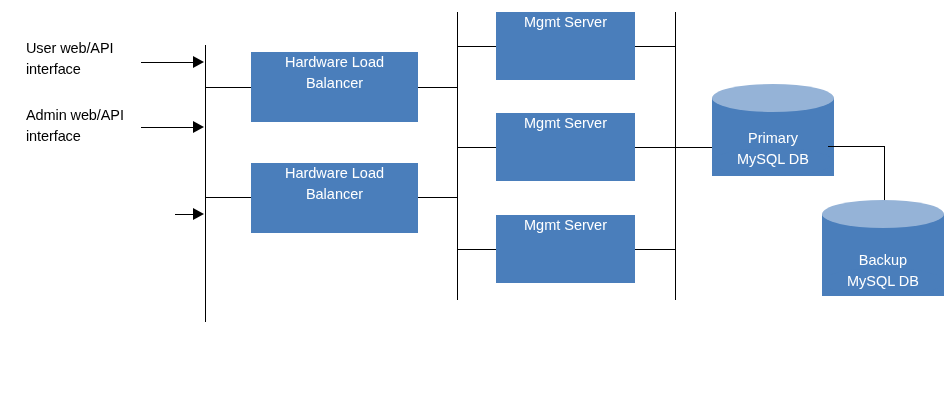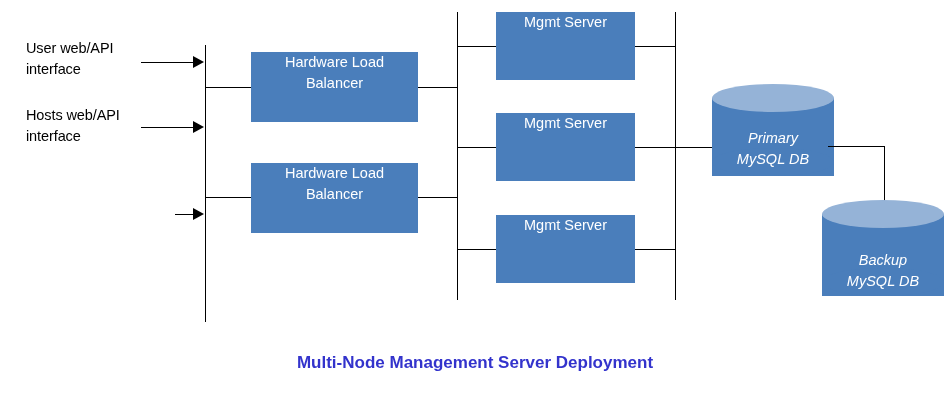--- a/index.html
+++ b/index.html
@@ -41,21 +41,20 @@
     font-size: 14.5px;
     line-height: 21px;
     font-family: "Liberation Sans", sans-serif;
     box-sizing: border-box;
   }
   .box .l1, .box .l2 { display: block; }
 
   
   .cylinder {
     position: absolute;
-    font-style: italic;
   }
   .cyl-body {
     position: absolute;
     left: 0;
     right: 0;
     background: #4a7ebb;
   }
   .cyl-top {
     position: absolute;
     left: 0;
@@ -116,21 +115,21 @@
   }
 </style>
 </head>
 <body>
 
 <div id="canvas">
 
   <div class="io-label" style="left:26px; top:38px; width:150px;">User web/API
 interface</div>
 
-  <div class="io-label" style="left:26px; top:105px; width:150px;">Hosts web/API
+  <div class="io-label" style="left:26px; top:105px; width:150px;">Admin web/API
 interface</div>
 
 
   <div class="hline" style="left:141px; top:62px; width:55px;"></div>
   <div class="arrow-head" style="left:193px; top:56px;"></div>
 
   <div class="hline" style="left:141px; top:127px; width:55px;"></div>
   <div class="arrow-head" style="left:193px; top:121px;"></div>
 
   <div class="hline" style="left:175px; top:214px; width:21px;"></div>
@@ -197,15 +196,14 @@
   <div class="cylinder" style="left:822px; top:200px; width:122px; height:110px;">
     <div class="cyl-body" style="top:14px; height:82px;"></div>
     <div class="cyl-bottom-shade" style="top:68px; height:28px;"></div>
     <div class="cyl-top" style="height:28px;"></div>
     <div class="cyl-text" style="top:50px;">
       <span class="l1">Backup</span><br>
       <span class="l2">MySQL DB</span>
     </div>
   </div>
 
-  <div id="diagram-title" style="top:353px;">Multi-Node Management Server Deployment</div>
 
 </div>
 
 </body></html>

